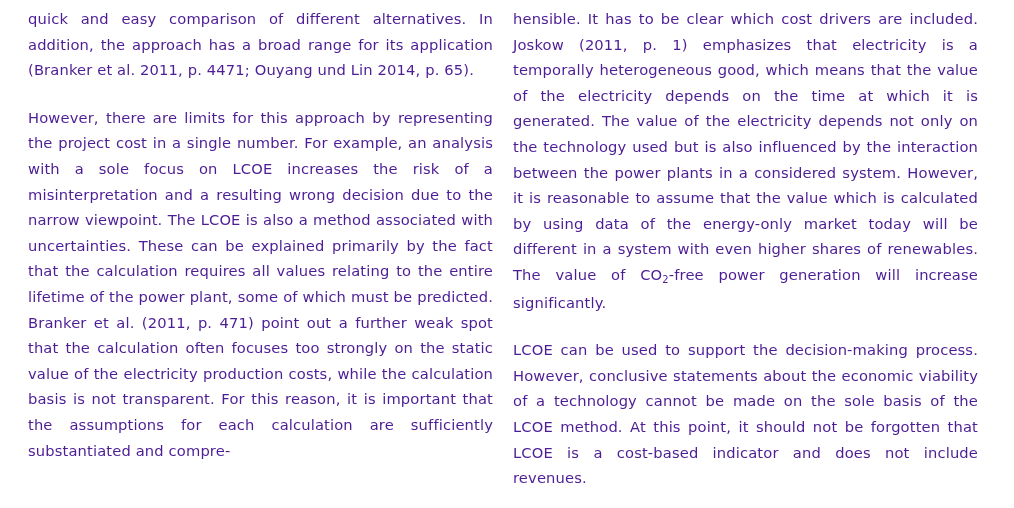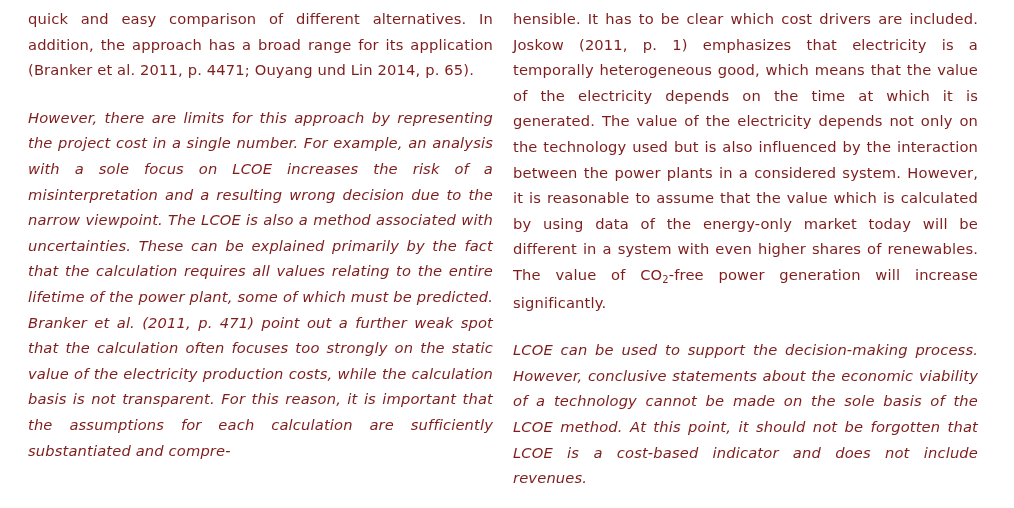--- a/index.html
+++ b/index.html
@@ -30,26 +30,25 @@
     width: 465px;
     flex: 0 0 465px;
   }
   p.para {
     margin: 0 0 22px 0;
     font-size: 14.7px;
     line-height: 25.6px;
     text-align: justify;
     text-justify: inter-word;
     hyphens: none;
-    color: #7f1d1d;
+    color: #4c1d95;
     letter-spacing: 0.01em;
   }
   p.para:last-child {
     margin-bottom: 0;
-    font-style: italic;
   }
   .col-left p.para:nth-child(1) {
     margin-bottom: 22px;
   }
   sub {
     font-size: 0.68em;
     vertical-align: baseline;
     position: relative;
     top: 0.28em;
   }

